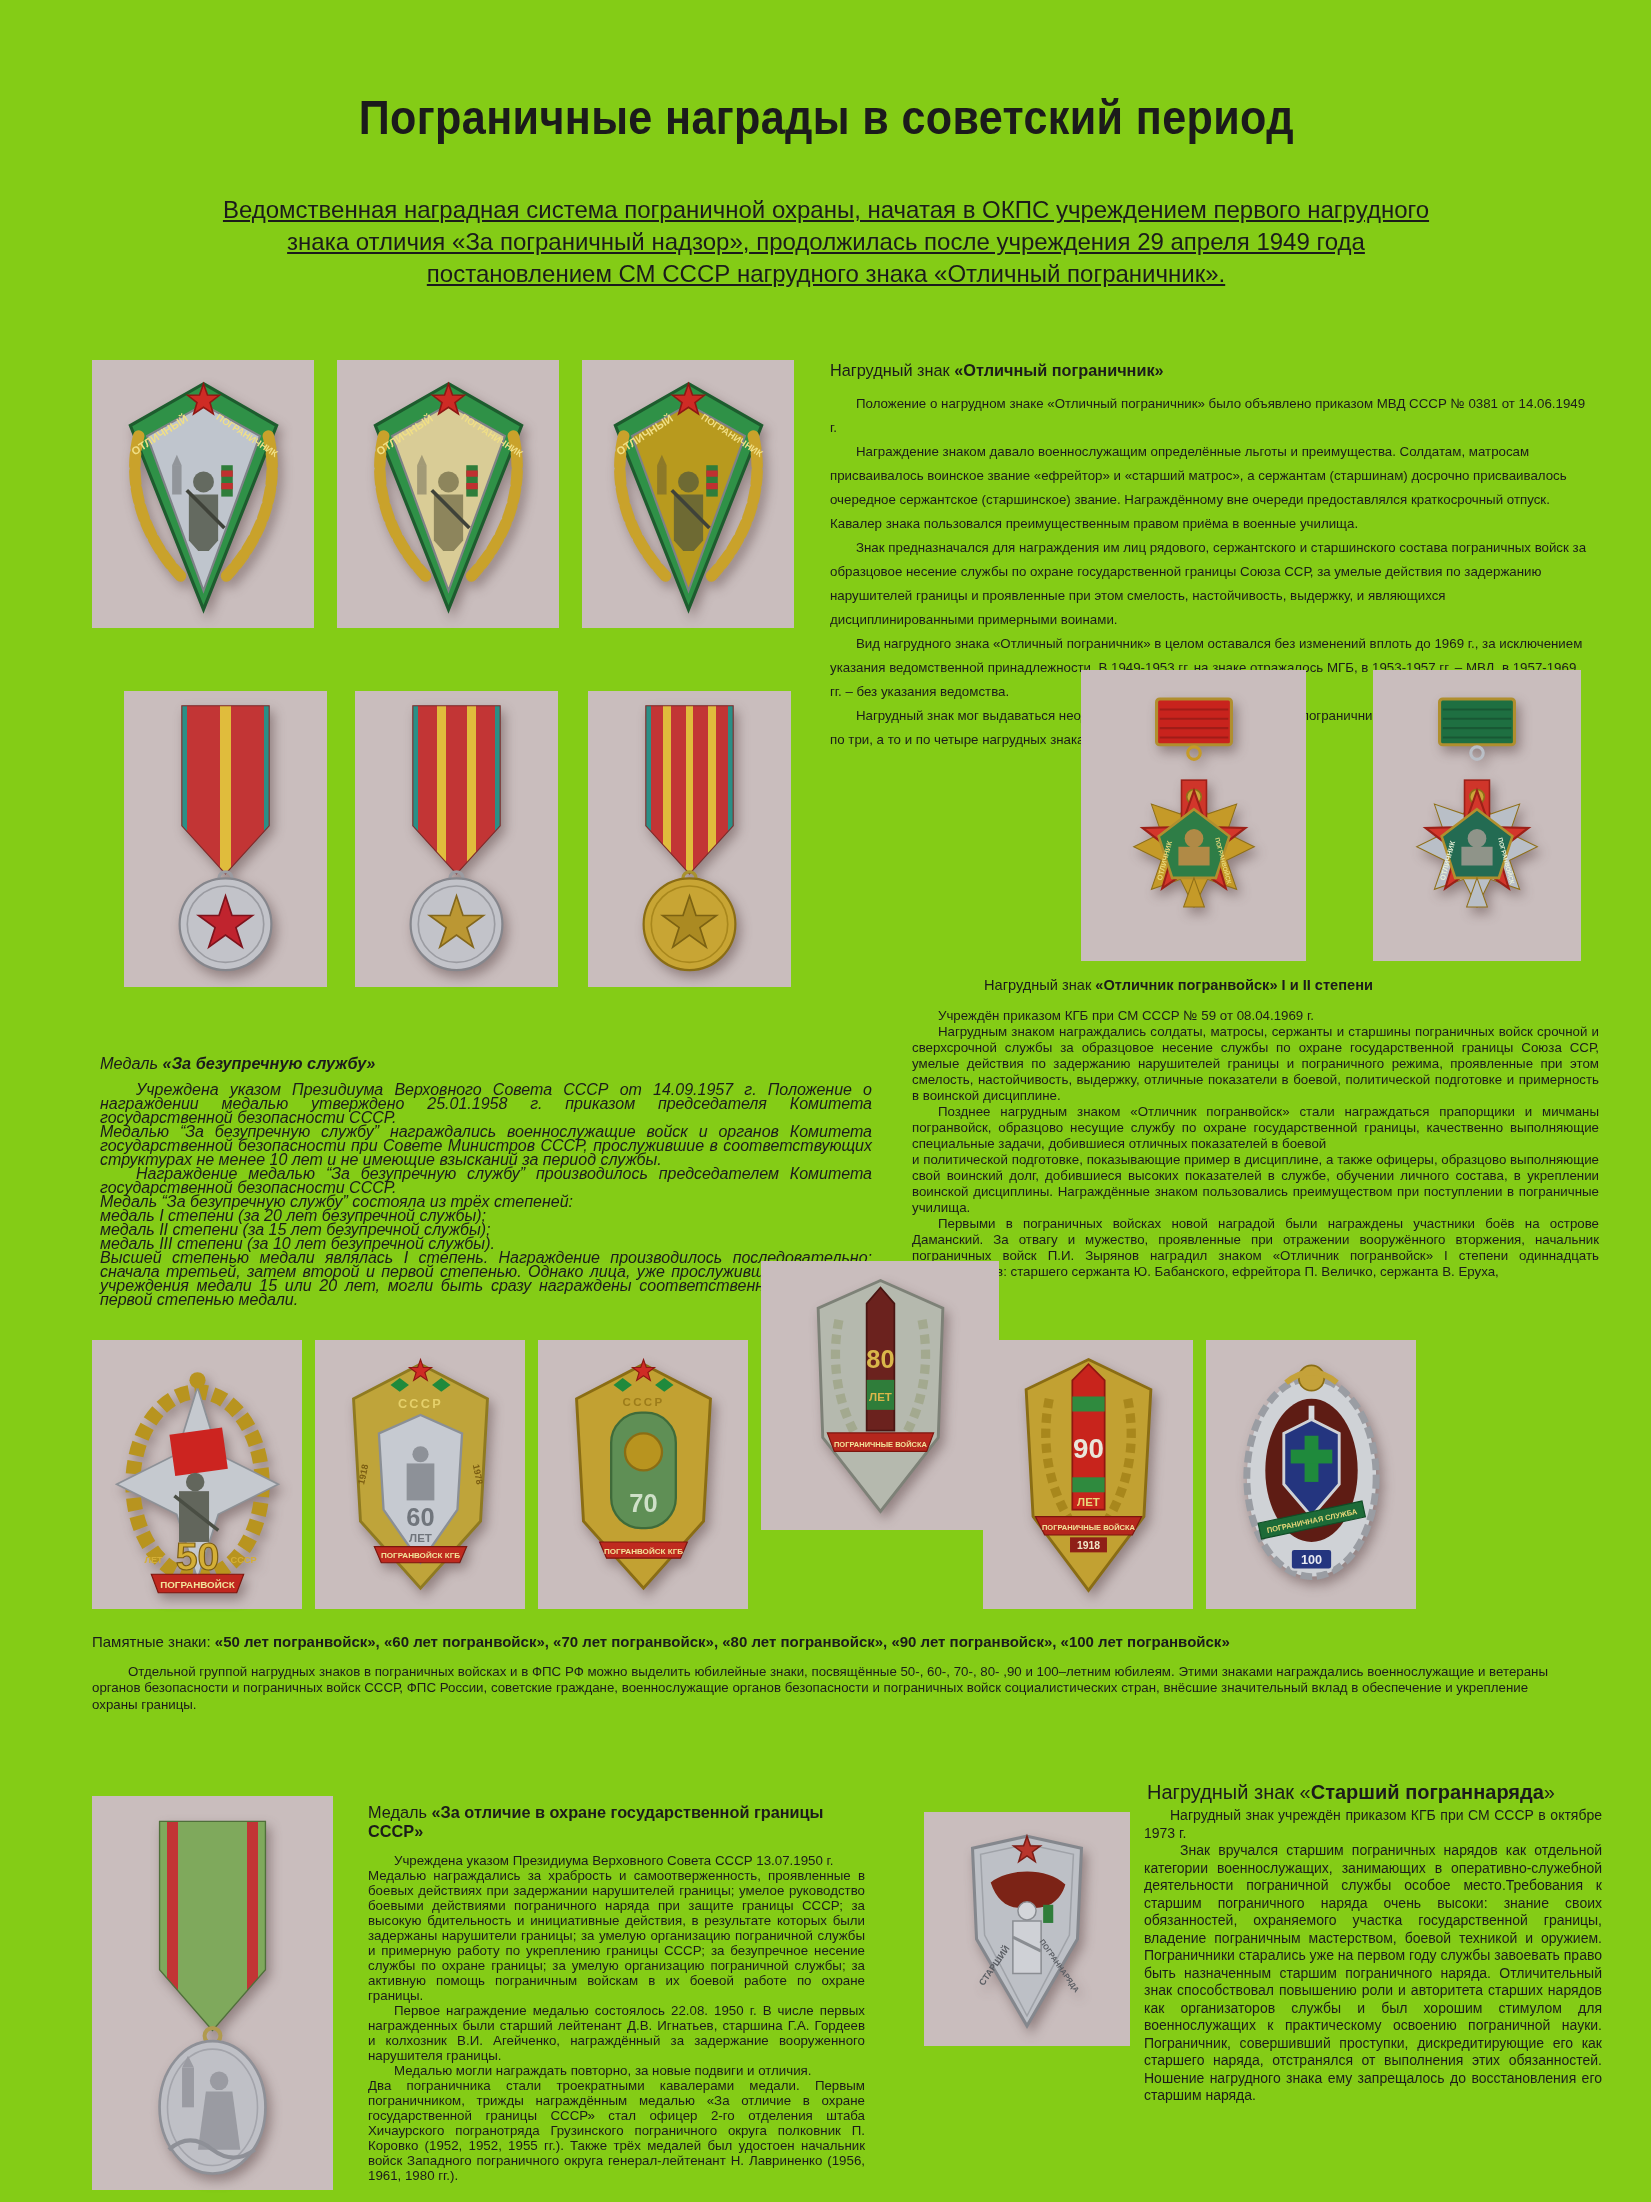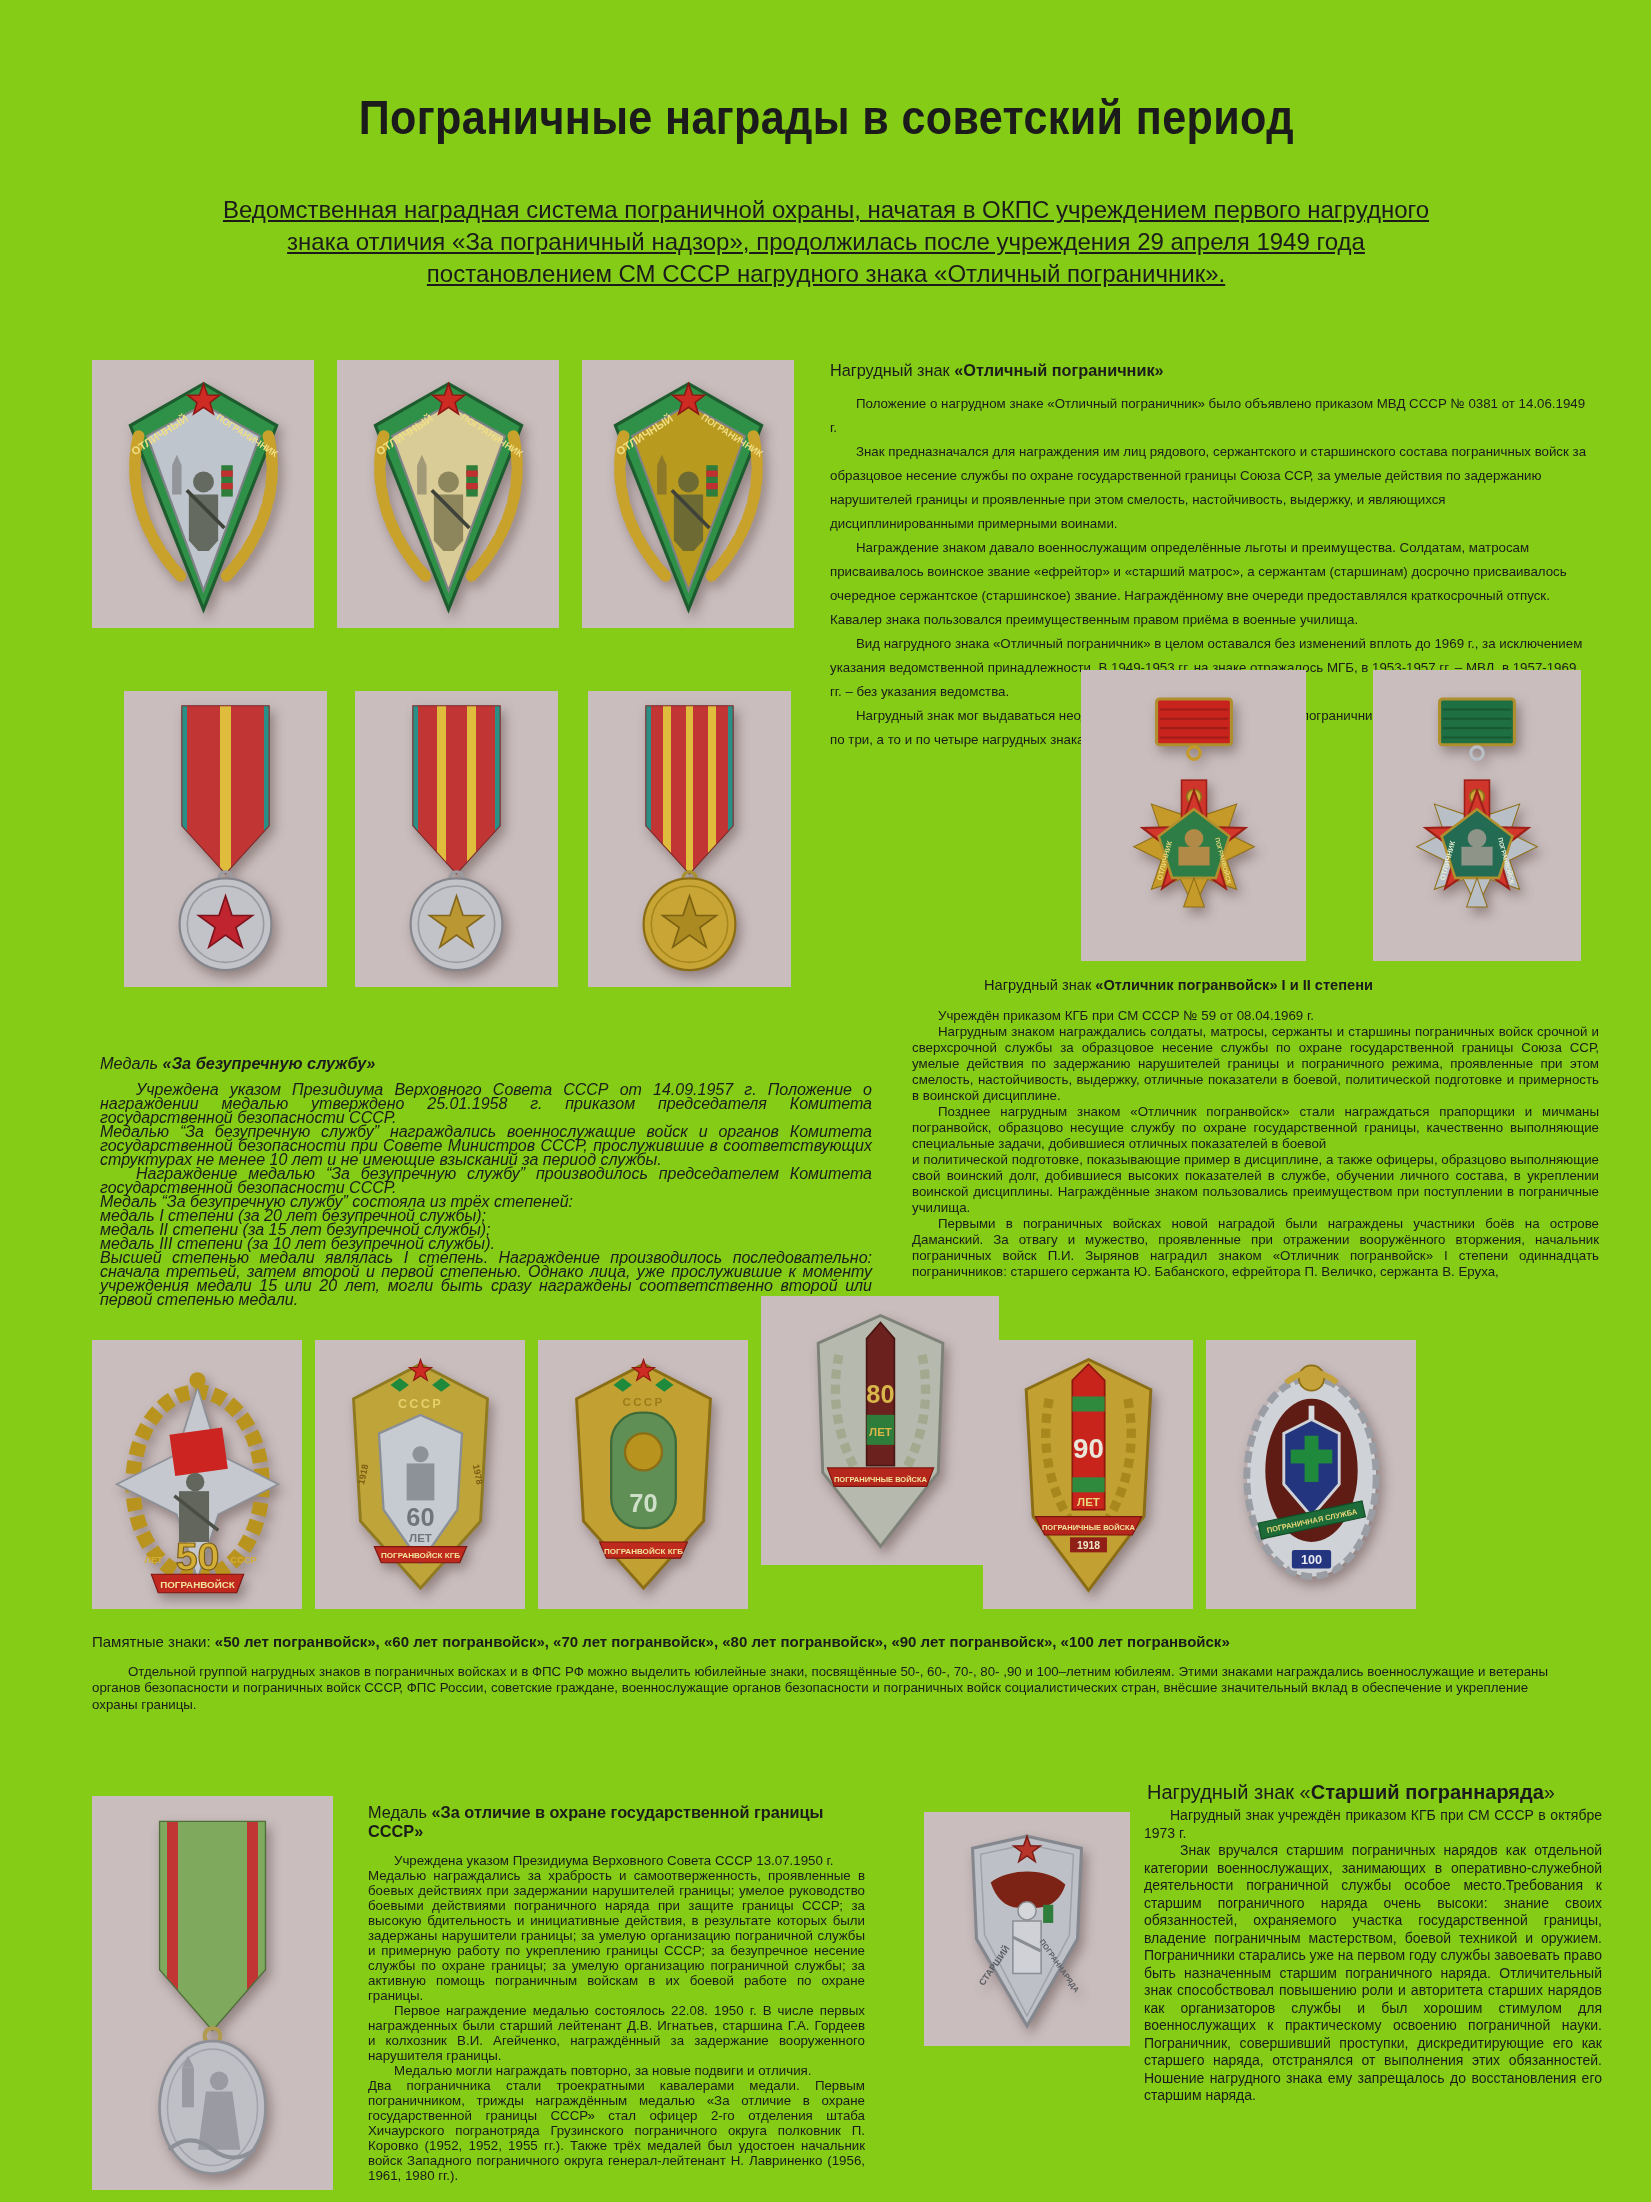--- a/index.html
+++ b/index.html
@@ -156,22 +156,22 @@
       <use href="#badgeA" style="--inner:#b89a1e;--fig:#6e6a33"></use>
       <text transform="rotate(-33 60 66)" x="60" y="66" font-size="10.5" font-weight="bold" fill="#f0df86" text-anchor="middle">ОТЛИЧНЫЙ</text>
       <text transform="rotate(33 140 66)" x="140" y="66" font-size="9" font-weight="bold" fill="#f0df86" text-anchor="middle">ПОГРАНИЧНИК</text>
     </svg>
   </div>
 
   <div class="abs txt t-op">
     <div class="blk-h"><span>Нагрудный знак </span><b>«Отличный пограничник»</b></div>
     <div class="body">
       <p>Положение о нагрудном знаке «Отличный пограничник» было объявлено приказом МВД СССР № 0381 от 14.06.1949 г.</p>
+      <p>Награждение знаком давало военнослужащим определённые льготы и преимущества. Солдатам, матросам присваивалось воинское звание «ефрейтор» и «старший матрос», а сержантам (старшинам) досрочно присваивалось очередное сержантское (старшинское) звание. Награждённому вне очереди предоставлялся краткосрочный отпуск. Кавалер знака пользовался преимущественным правом приёма в военные училища.</p>
       <p>Знак предназначался для награждения им лиц рядового, сержантского и старшинского состава пограничных войск за образцовое несение службы по охране государственной границы Союза ССР, за умелые действия по задержанию нарушителей границы и проявленные при этом смелость, настойчивость, выдержку, и являющихся дисциплинированными примерными воинами.</p>
-      <p>Награждение знаком давало военнослужащим определённые льготы и преимущества. Солдатам, матросам присваивалось воинское звание «ефрейтор» и «старший матрос», а сержантам (старшинам) досрочно присваивалось очередное сержантское (старшинское) звание. Награждённому вне очереди предоставлялся краткосрочный отпуск. Кавалер знака пользовался преимущественным правом приёма в военные училища.</p>
       <p>Вид нагрудного знака «Отличный пограничник» в целом оставался без изменений вплоть до 1969 г., за исключением указания ведомственной принадлежности. В 1949-1953 гг. на знаке отражалось МГБ, в 1953-1957 гг. – МВД, в 1957-1969 гг. – без указания ведомства.</p>
       <p>Нагрудный знак мог выдаваться неоднократно, поэтому у заслуженных пограничников могло красоваться на кителе по три, а то и по четыре нагрудных знака отличника.</p>
     </div>
   </div>
 
   <div class="photo" style="left:124px;top:691px;width:203px;height:296px;">
     <svg width="175" height="284" viewBox="0 0 160 260">
       <polygon points="40,8 120,8 120,118 80,162 40,118" fill="url(#g1)" stroke="#7e2a2a" stroke-width="1"></polygon>
       <circle cx="80" cy="166" r="6" fill="none" stroke="#9b9ca2" stroke-width="3"></circle>
       <circle cx="80" cy="208" r="42" fill="#c2c3c9" stroke="#85868c" stroke-width="2"></circle>
@@ -281,21 +281,21 @@
       <polygon points="80,10 82.4,16.8 89.5,16.9 83.8,21.2 85.9,28.1 80,24 74.1,28.1 76.2,21.2 70.5,16.9 77.6,16.8" fill="#cf2b25" stroke="#8f1713" stroke-width="1"></polygon>
       <text x="80" y="50" font-size="10" font-weight="bold" fill="#9c7c1a" letter-spacing="2" text-anchor="middle">СССР</text>
       <rect x="52" y="56" width="56" height="100" rx="26" fill="#5f8f55" stroke="#3f6b3a" stroke-width="2"></rect>
       <circle cx="80" cy="90" r="16" fill="#b8941f" stroke="#8a6d14" stroke-width="2"></circle>
       <text x="80" y="142" font-size="22" font-weight="bold" fill="#cfe0c8" text-anchor="middle">70</text>
       <path d="M42,168 L118,168 L112,182 L48,182 Z" fill="#bf2a1f" stroke="#7c150e" stroke-width="1"></path>
       <text x="80" y="178" font-size="7" font-weight="bold" fill="#f2e39a" text-anchor="middle">ПОГРАНВОЙСК КГБ</text>
     </svg>
   </div>
 
-  <div class="photo" style="left:761px;top:1296px;width:238px;height:269px;">
+  <div class="photo" style="left:761px;top:1261px;width:238px;height:269px;">
     <svg width="185" height="254" viewBox="0 0 160 220">
       <path d="M80,10 L134,34 L130,146 L80,210 L30,146 L26,34 Z" fill="#b5b9ae" stroke="#7d8177" stroke-width="2.5"></path>
       <path d="M44,44 C36,84 44,124 66,156" stroke="#a3a98f" stroke-width="8" fill="none" stroke-dasharray="8 5"></path>
       <path d="M116,44 C124,84 116,124 94,156" stroke="#a3a98f" stroke-width="8" fill="none" stroke-dasharray="8 5"></path>
       <path d="M68,30 L80,16 L92,30 V140 H68 Z" fill="#6b221e" stroke="#4a1512" stroke-width="1.5"></path>
       <rect x="68" y="96" width="24" height="26" fill="#2f7d3a"></rect>
       <text x="80" y="86" font-size="22" font-weight="bold" fill="#d9b64a" text-anchor="middle">80</text>
       <text x="80" y="114" font-size="10" font-weight="bold" fill="#d9b64a" text-anchor="middle">ЛЕТ</text>
       <path d="M34,142 L126,142 L120,158 L40,158 Z" fill="#b5271d" stroke="#7c150e" stroke-width="1"></path>
       <text x="80" y="154" font-size="6.5" font-weight="bold" fill="#f2e39a" text-anchor="middle">ПОГРАНИЧНЫЕ ВОЙСКА</text>

